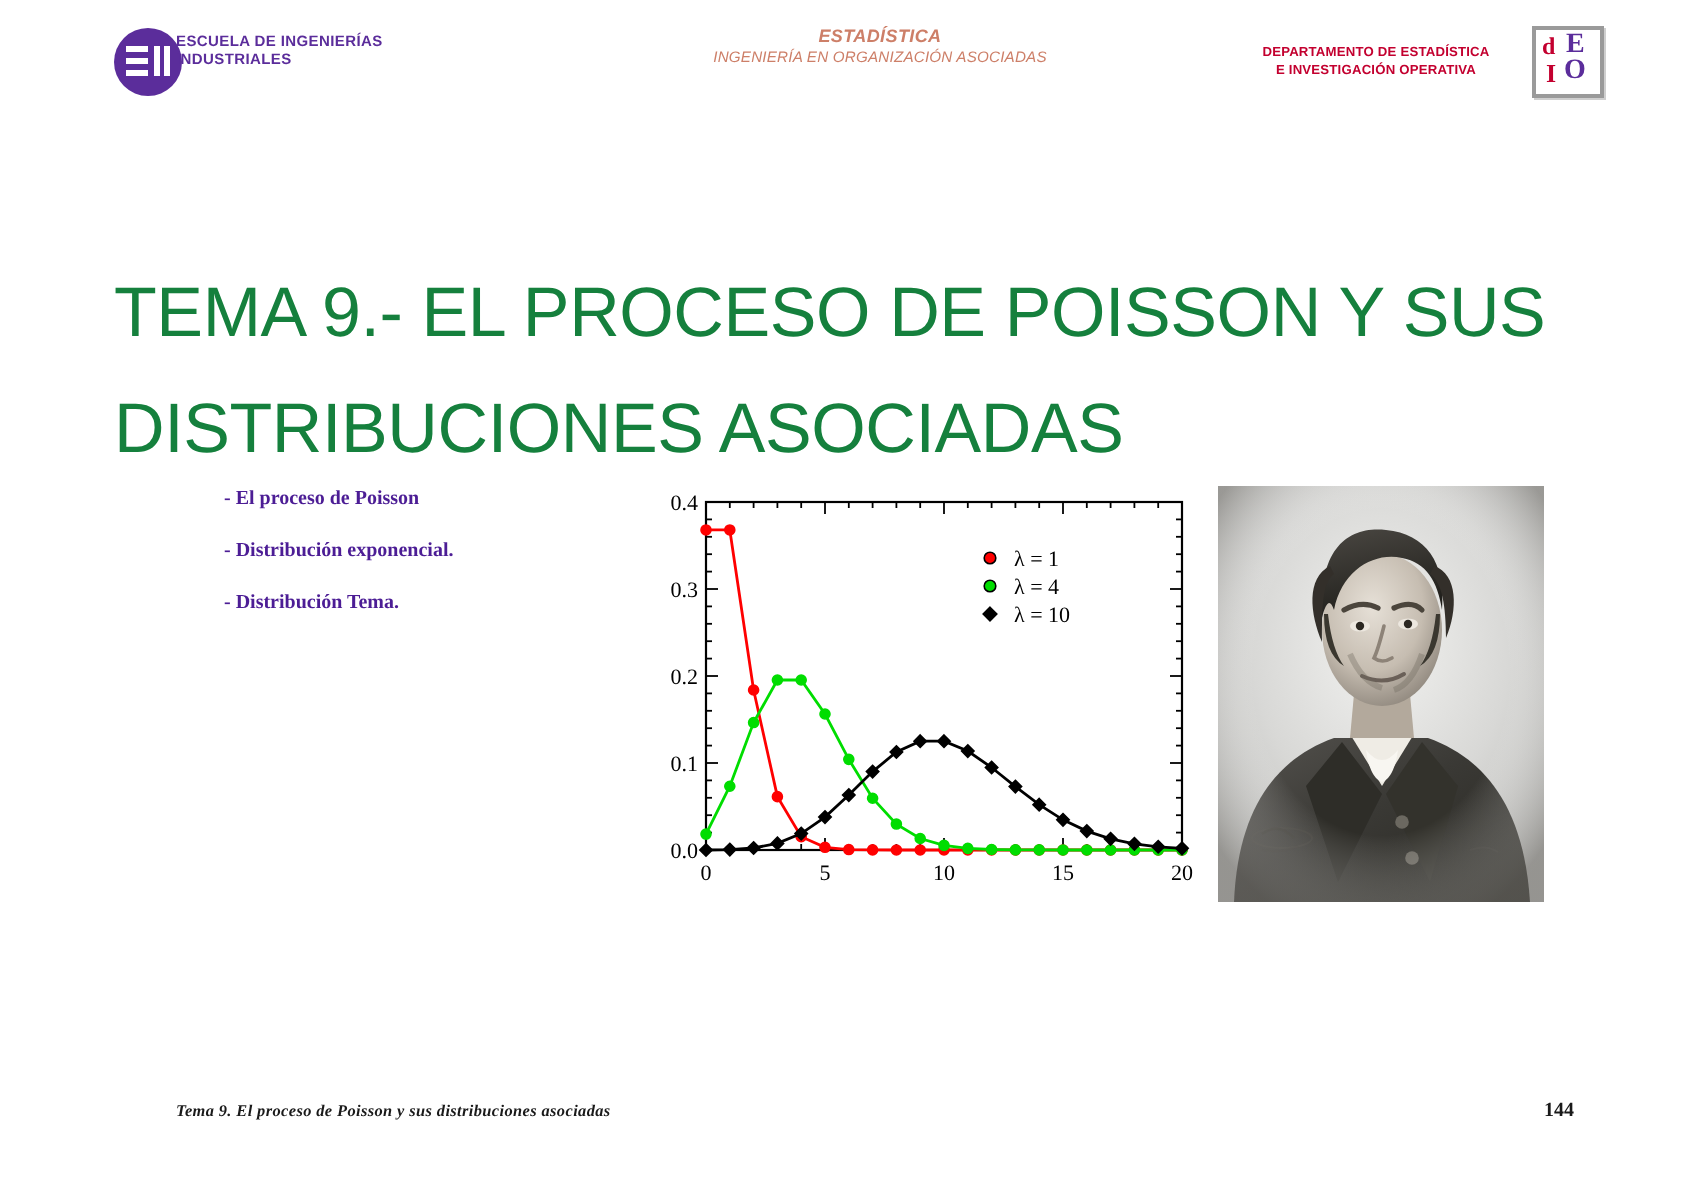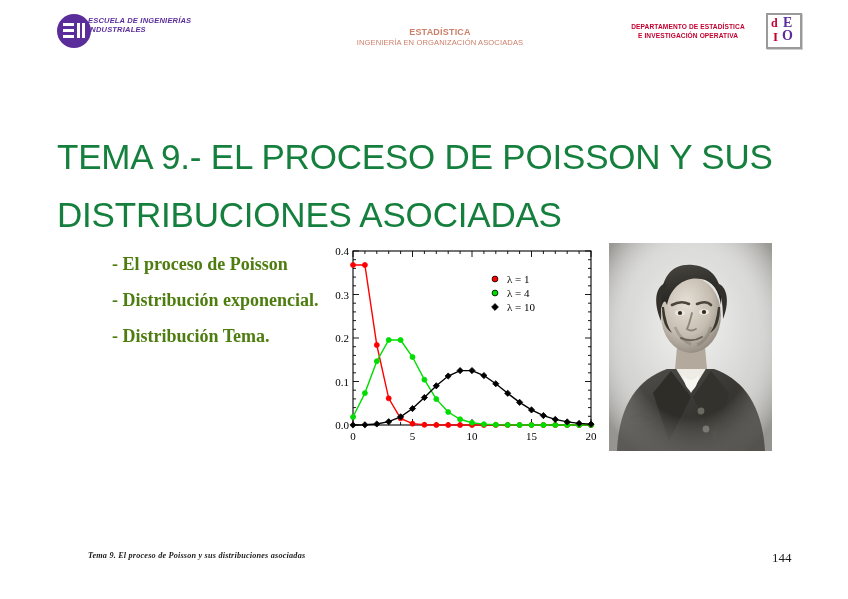--- a/index.html
+++ b/index.html
@@ -13,63 +13,63 @@
   .eii-circle{position:absolute;left:0;top:0;width:34px;height:34px;border-radius:50%;
               background:#5b2d9b;}
   .eii-bar{position:absolute;background:#ffffff;}
   .eii-b1{left:6px;top:9px;width:11px;height:3px;}
   .eii-b2{left:6px;top:15px;width:11px;height:3px;}
   .eii-b3{left:6px;top:21px;width:11px;height:3px;}
   .eii-b4{left:20px;top:9px;width:3px;height:15px;}
   .eii-b5{left:25px;top:9px;width:3px;height:15px;}
 
   .eii-text{position:absolute;left:88px;top:17px;color:#5b2d9b;
-            font-size:7.5px;font-weight:bold;line-height:8.6px;letter-spacing:.2px;font-style:italic;}
-
-  .center-head{position:absolute;left:270px;top:27px;width:340px;text-align:center;
-               color:#cd7f68;}
+            font-size:7.5px;font-weight:bold;line-height:8.6px;letter-spacing:.2px;}
+
+  .center-head{position:absolute;left:270px;top:13px;width:340px;text-align:center;
+               color:#cd7f68;font-style:italic;}
   .center-head .l1{font-size:9px;font-weight:bold;letter-spacing:.2px;}
   .center-head .l2{font-size:7.6px;line-height:10px;margin-top:1px;letter-spacing:.1px;}
 
   .dept-text{position:absolute;left:618px;top:22px;width:140px;text-align:center;
              color:#c3002f;font-size:6.6px;font-weight:bold;line-height:9px;letter-spacing:.1px;}
 
   .deio{position:absolute;left:766px;top:13px;width:32px;height:32px;
         background:#ffffff;border:2px solid #9a9a9a;box-shadow:1px 1px 0 #cfcfcf;}
   .deio span{position:absolute;font-family:"Liberation Serif",serif;font-weight:bold;line-height:1;}
   .deio .d{left:3px; top:2px;  font-size:12px;color:#c3002f;}
   .deio .e{left:15px;top:1px;  font-size:14px;color:#5b2d9b;}
   .deio .i{left:5px; top:15px; font-size:13px;color:#c3002f;}
   .deio .o{left:14px;top:14px; font-size:14px;color:#5b2d9b;}
 
   
   .title{position:absolute;left:57px;top:128px;width:730px;
          font-size:35px;line-height:58px;color:#15803d;letter-spacing:-.2px;}
 
   
-  .bullets{position:absolute;left:112px;top:254px;width:200px;
-           font-family:"Liberation Serif",serif;font-weight:bold;font-size:18px;
-           color:#4d7c0f;}
+  .bullets{position:absolute;left:112px;top:244px;width:200px;
+           font-family:"Liberation Serif",serif;font-weight:bold;font-size:10px;
+           color:#4c1d95;}
   .bullets .bi{margin-bottom:15px;white-space:nowrap;}
 
   
   .chart{position:absolute;left:323px;top:243px;width:275px;height:205px;background:#fff;}
   .chart svg{display:block;}
 
   
   .portrait{position:absolute;left:609px;top:243px;width:163px;height:208px;
             background:#e9e9e7;overflow:hidden;}
   .portrait svg{display:block;}
 
   
   .footer-text{position:absolute;left:88px;top:551px;
                font-family:Liberation Serif, serif;font-style:italic;font-weight:bold;
                font-size:8.2px;color:#1a1a1a;letter-spacing:.2px;}
   .page-num{position:absolute;left:772px;top:550px;
-            font-family:"Liberation Serif",serif;font-size:13px;font-weight:normal;color:#1a1a1a;}
+            font-family:"Liberation Serif",serif;font-size:10px;font-weight:bold;color:#1a1a1a;}
 </style>
 </head>
 <body>
 
 <div class="header">
 
   <div class="eii-logo">
     <div class="eii-circle"></div>
     <div class="eii-bar eii-b1"></div>
     <div class="eii-bar eii-b2"></div>

